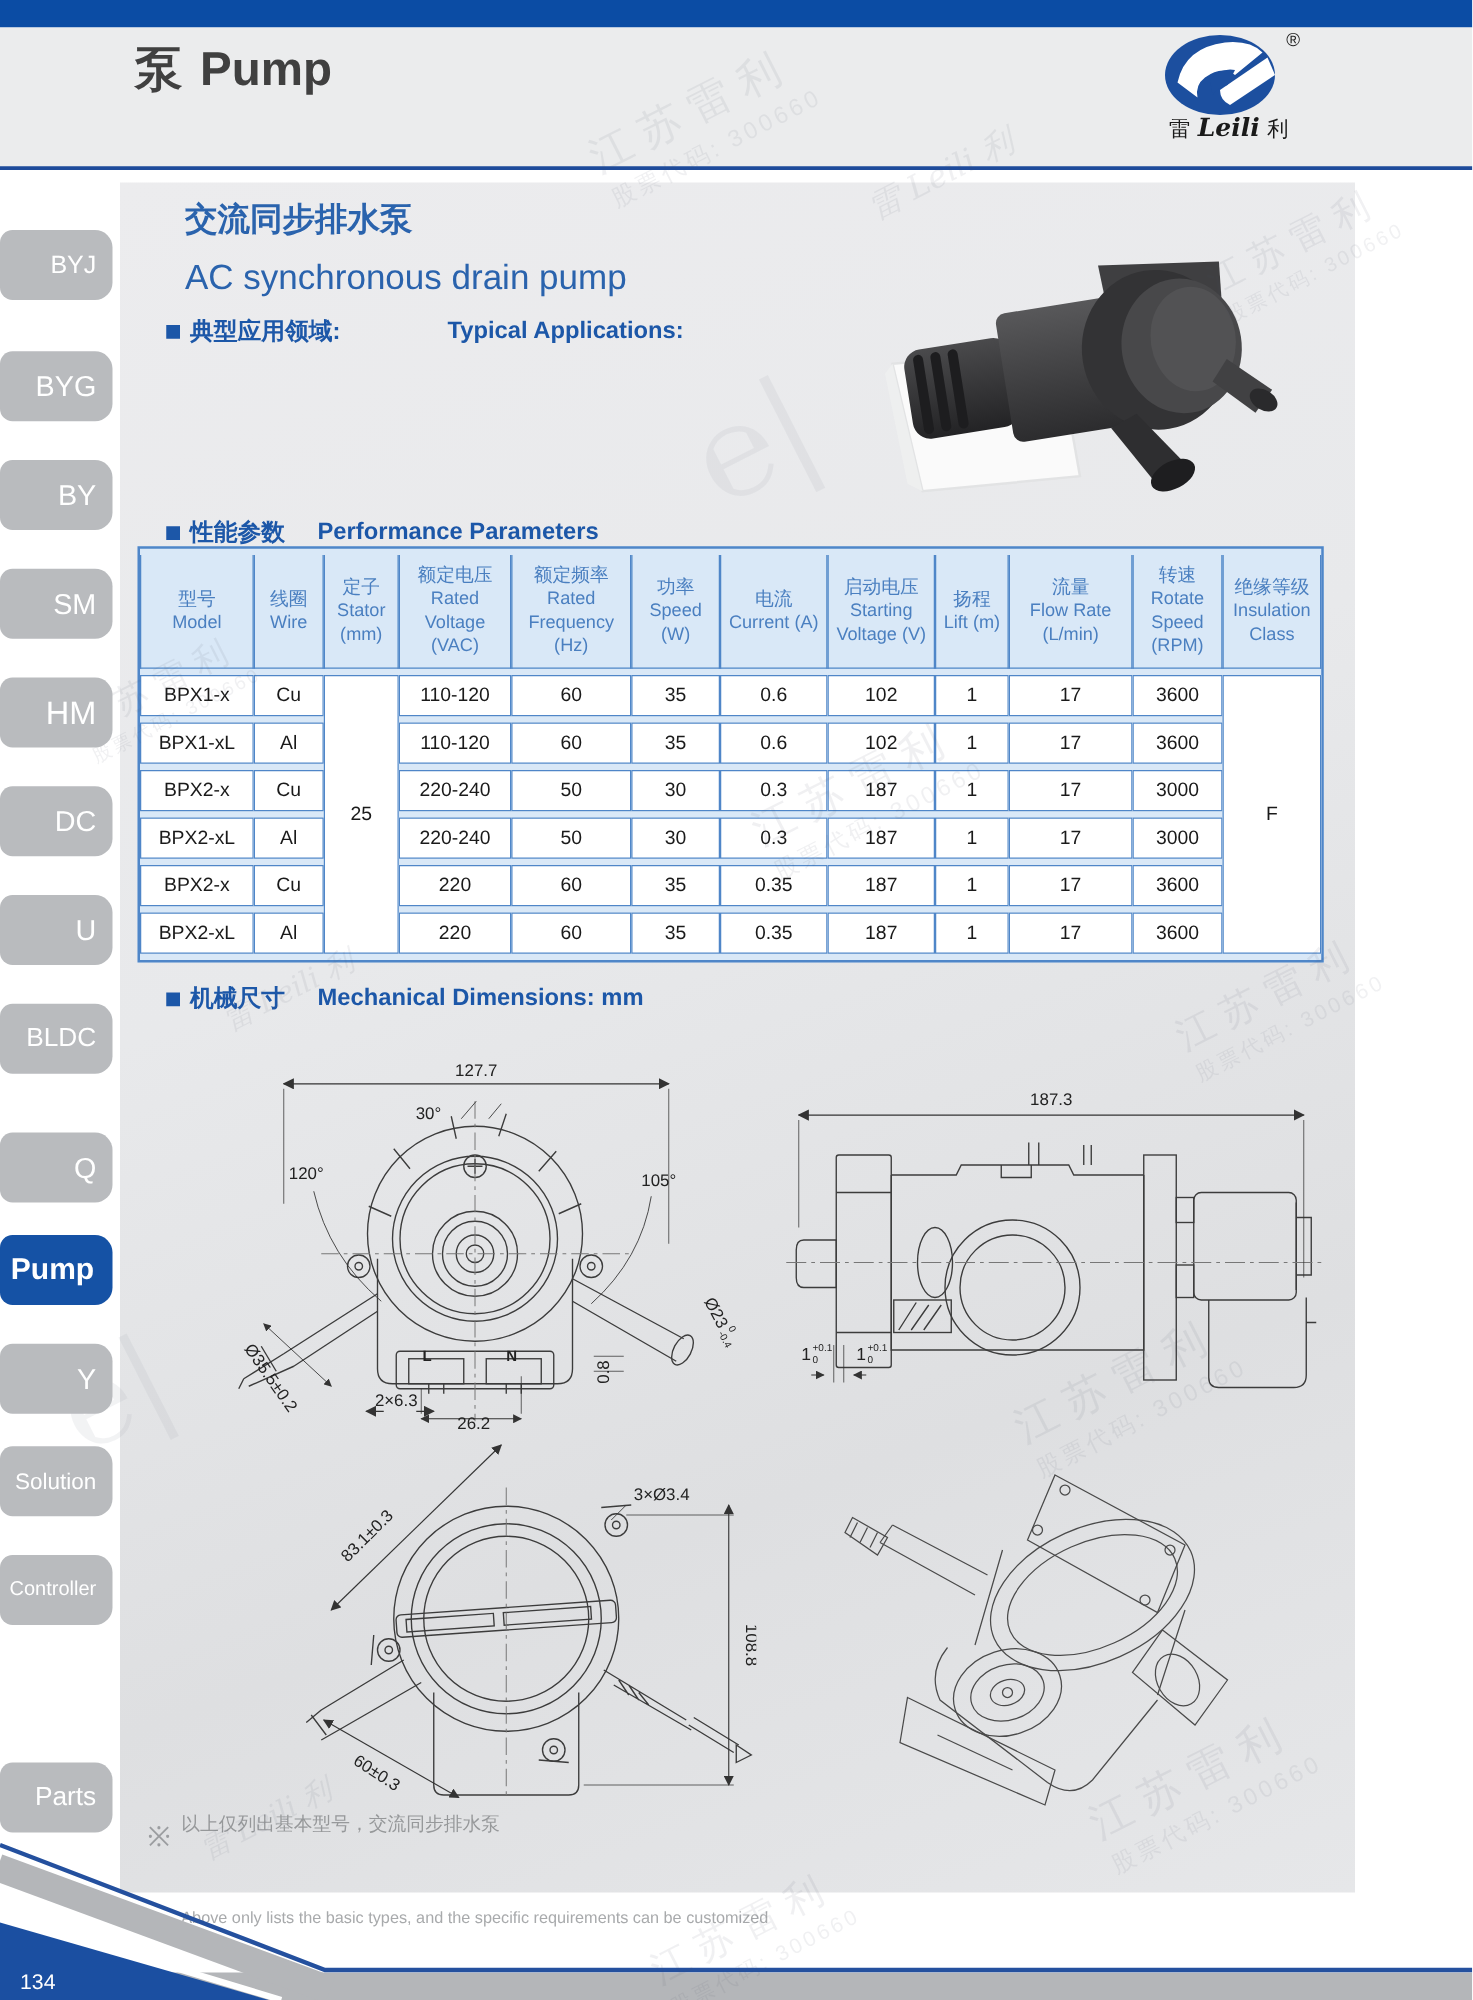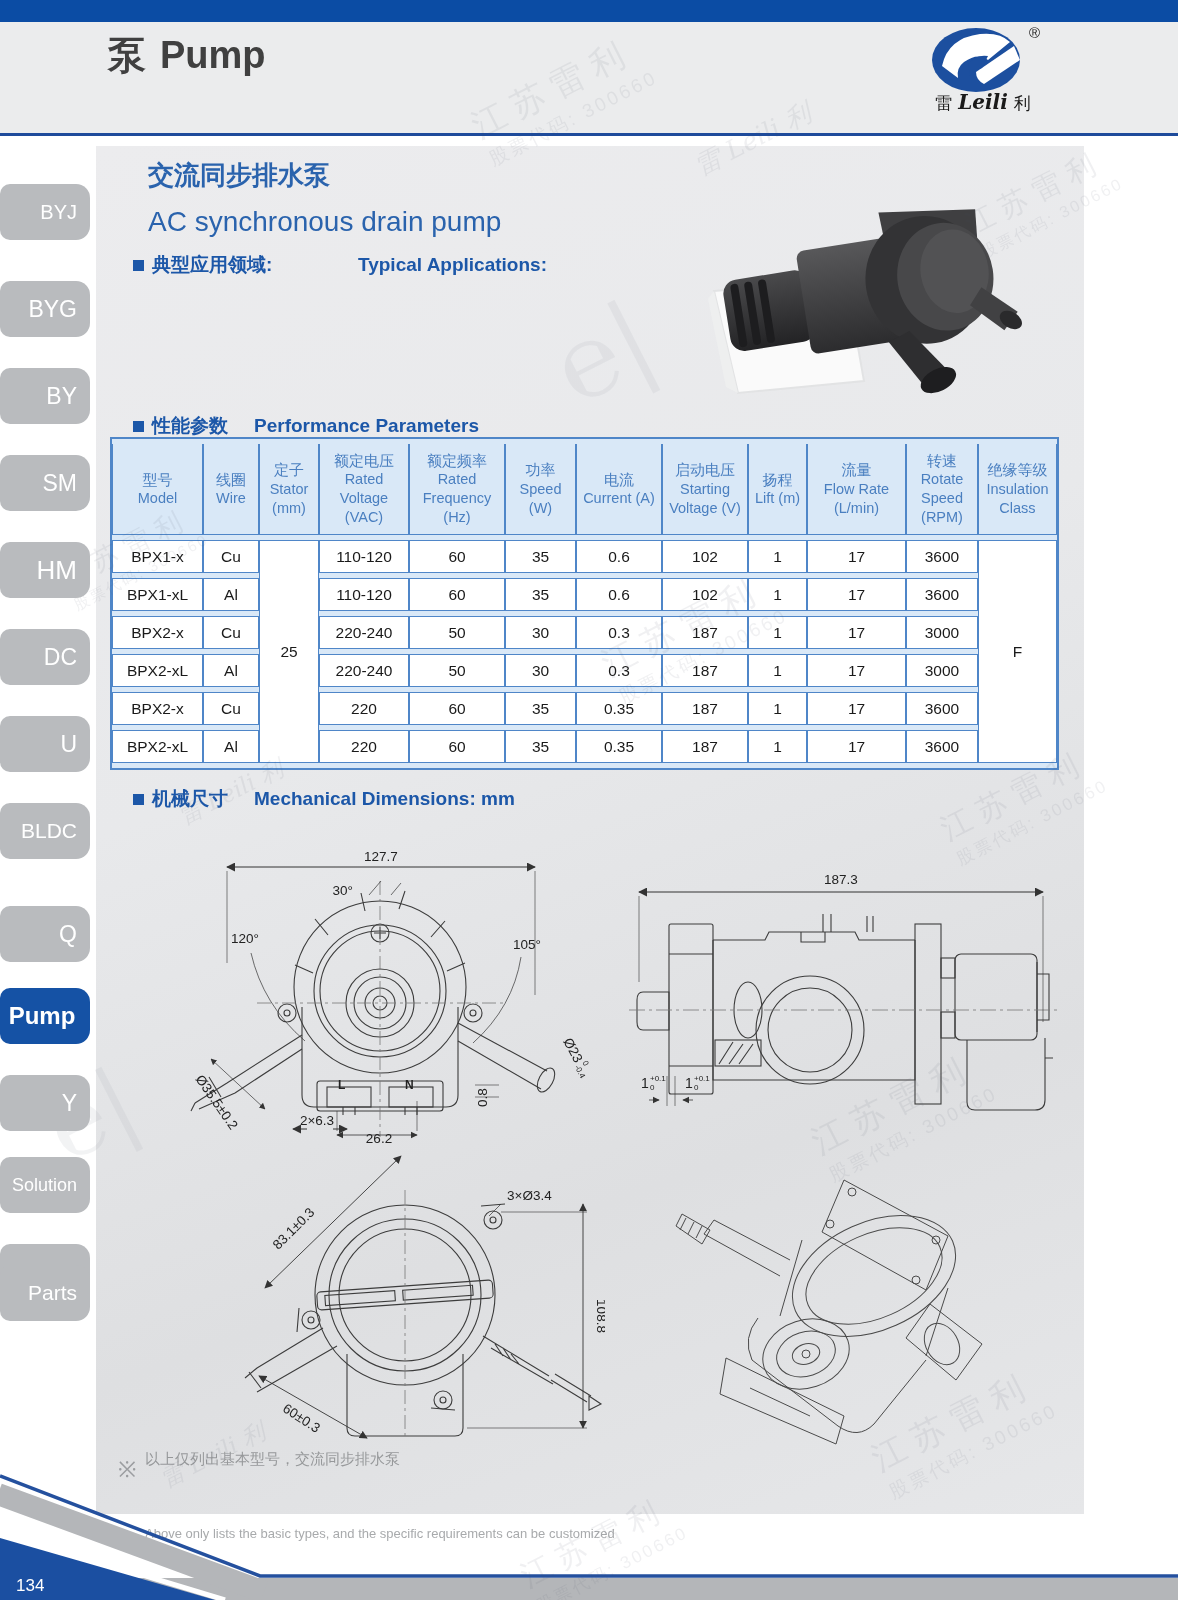--- a/index.html
+++ b/index.html
@@ -504,21 +504,21 @@
     <div class="side-tab" style="top: 455px; font-size: 23px;">SM</div>
     <div class="side-tab" style="top: 542px; font-size: 26px;">HM</div>
     <div class="side-tab" style="top: 629px; font-size: 23px;">DC</div>
     <div class="side-tab" style="top: 716px; font-size: 23px;">U</div>
     <div class="side-tab" style="top: 803px; font-size: 21px;">BLDC</div>
     <div class="side-tab" style="top: 906px; font-size: 23px;">Q</div>
     <div class="side-tab active" style="top: 988px; font-size: 24px;">Pump</div>
     <div class="side-tab" style="top: 1075px; font-size: 23px;">Y</div>
     <div class="side-tab" style="top: 1157px; font-size: 18px;">Solution</div>
     <div class="side-tab" style="top: 1244px; font-size: 16px;">Controller</div>
-    <div class="side-tab" style="top: 1265px; font-size: 21px; padding-left: 17px;">Parts</div>
+    <div class="side-tab" style="top: 1410px; font-size: 21px; padding-left: 17px;">Parts</div>
     <div class="wm" style="left: 470px; top: 62px; transform: rotate(-27deg) scale(1);">
       <span class="wm-co">江苏雷利</span>
       <span class="wm-stock">股票代码: 300660</span>
     </div>
     <div class="wm" style="left: 950px; top: 165px; transform: rotate(-27deg) scale(0.85);">
       <span class="wm-co">江苏雷利</span>
       <span class="wm-stock">股票代码: 300660</span>
     </div>
     <div class="wm glyph" style="left: 560px; top: 300px; transform: rotate(-27deg) scale(1.1);">℮|</div>
     <div class="wm" style="left: 690px; top: 122px; transform: rotate(-27deg) scale(1);"><span class="wm-script">雷 Leili 利</span></div>

